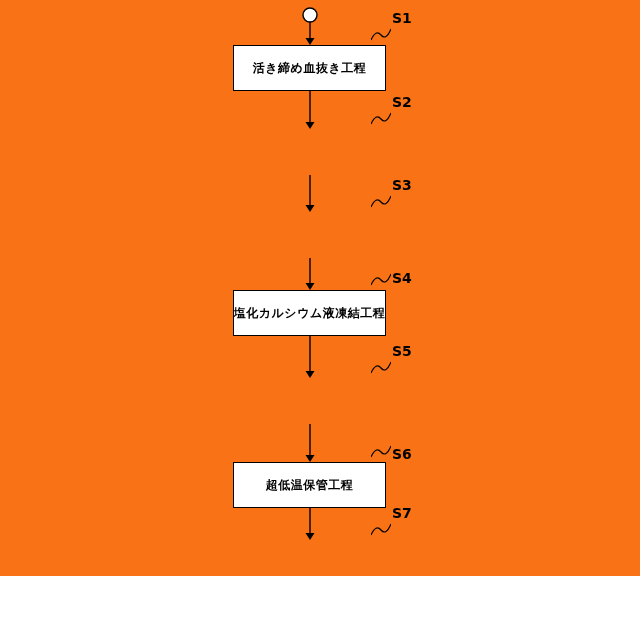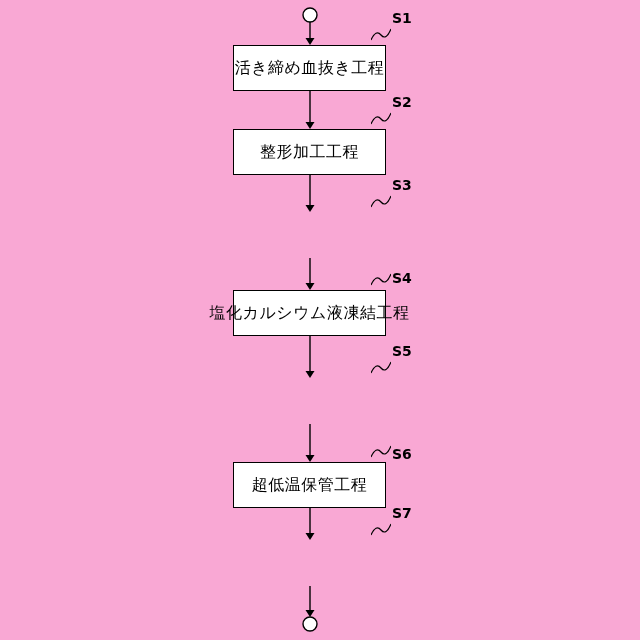--- a/index.html
+++ b/index.html
@@ -1,24 +1,24 @@
 <!DOCTYPE html>
 <html><head>
 <meta charset="utf-8">
 <style>
   html,body{margin:0;padding:0;}
   body{font-family:"DejaVu Sans","Liberation Sans",sans-serif;background:#ffffff;}
-  .canvas{position:relative;width:640px;height:640px;background:#f9a8d4;overflow:hidden;}
+  .canvas{position:relative;width:640px;height:576px;background:#f97316;overflow:hidden;}
   .connectors{position:absolute;left:0;top:0;width:640px;height:640px;}
   .box{
     position:absolute;left:233px;width:153px;height:46px;
     border:1.5px solid #000;background:#fff;box-sizing:border-box;
     display:flex;align-items:center;justify-content:center;
   }
-  .box span{font-size:16px;font-weight:400;color:#000;letter-spacing:0.5px;white-space:nowrap;}
+  .box span{font-size:12px;font-weight:700;color:#000;letter-spacing:0.5px;white-space:nowrap;}
   .step-id{position:absolute;left:392px;font-size:14px;font-weight:700;color:#000;font-style:normal;}
   .squiggle{position:absolute;left:371px;}
 </style>
 </head>
 <body>
 
 <div class="canvas">
 
   <svg class="connectors" width="640" height="640" viewBox="0 0 640 640" xmlns="http://www.w3.org/2000/svg">
 
@@ -56,23 +56,20 @@
       <path d="M0,13 Q5,2 10,8 T20,2" fill="none" stroke="#000" stroke-width="1.2"></path>
     </svg>
   <div class="box" style="top:45px">
     <span>活き締め血抜き工程</span>
   </div>
 
   <div class="step-id" style="top:94px">S2</div>
   <svg class="squiggle" style="top:111px" width="20" height="14" viewBox="0 0 20 14">
       <path d="M0,13 Q5,2 10,8 T20,2" fill="none" stroke="#000" stroke-width="1.2"></path>
     </svg>
-  <div class="box" style="top:129px">
-    <span>整形加工工程</span>
-  </div>
 
   <div class="step-id" style="top:177px">S3</div>
   <svg class="squiggle" style="top:194px" width="20" height="14" viewBox="0 0 20 14">
       <path d="M0,13 Q5,2 10,8 T20,2" fill="none" stroke="#000" stroke-width="1.2"></path>
     </svg>
 
   <div class="step-id" style="top:270px">S4</div>
   <svg class="squiggle" style="top:272px" width="20" height="14" viewBox="0 0 20 14">
       <path d="M0,13 Q5,2 10,8 T20,2" fill="none" stroke="#000" stroke-width="1.2"></path>
     </svg>

